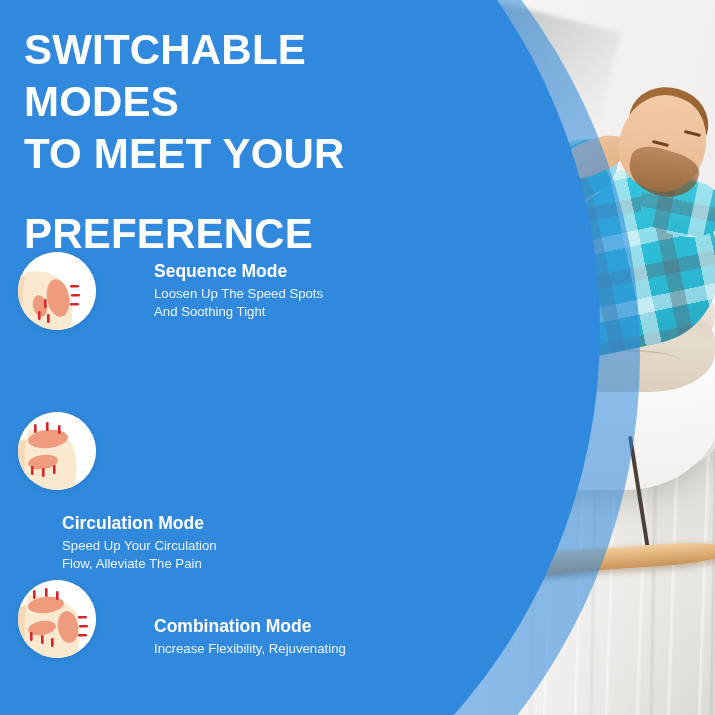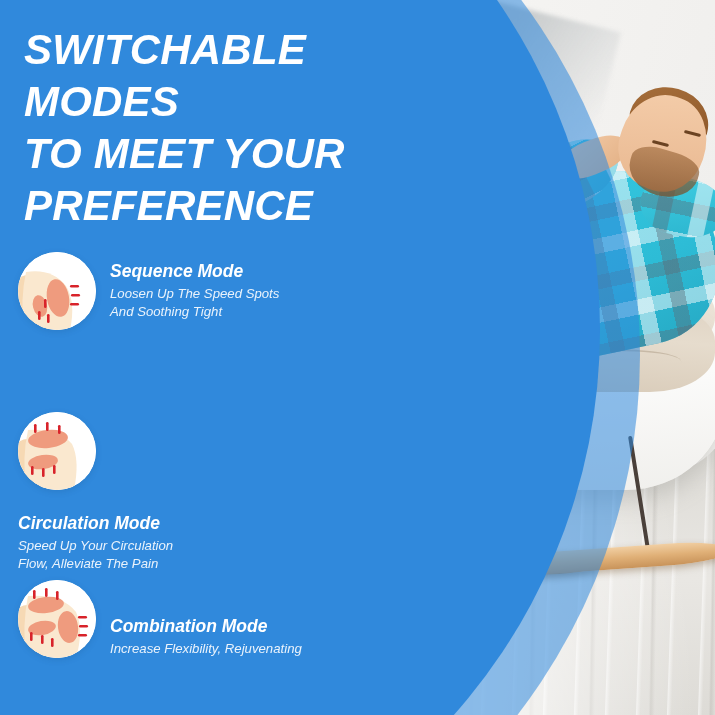--- a/index.html
+++ b/index.html
@@ -7,21 +7,20 @@
     padding: 0;
     background: #ffffff;
   }
   #stage {
     position: relative;
     width: 715px;
     height: 715px;
     overflow: hidden;
     font-family: "Liberation Sans", sans-serif;
     background: #ffffff;
-    font-style: italic;
   }
 
   
   .photo {
     position: absolute;
     inset: 0;
     overflow: hidden;
     background: linear-gradient(170deg, #f2f2f0 0%, #eceae6 40%, #e6e3de 100%);
   }
   
@@ -313,21 +312,21 @@
     width: 430px;
     color: #ffffff;
     font-size: 42px;
     font-weight: bold;
     line-height: 1.24;
     letter-spacing: .2px;
     text-transform: uppercase;
   }
   .headline .l1 { display: block; }
   .headline .l2 { display: block; }
-  .headline .l3 { display: block; }
+  .headline .l3 { display: block; margin-top: 28px; }
 
   .feature {
     position: absolute;
     left: 18px;
     width: 300px;
     display: flex;
     align-items: flex-start;
     gap: 14px;
   }
   .feature.f1 { top: 252px; }
@@ -338,21 +337,21 @@
     position: relative;
     flex: 0 0 auto;
     width: 78px; height: 78px;
     border-radius: 50%;
     background: #ffffff;
     overflow: hidden;
     box-shadow: 0 2px 6px rgba(20,70,120,.18);
   }
   .ficon svg { display: block; width: 78px; height: 78px; }
 
-  .ftext { padding-top: 9px; }
+  .ftext { padding-top: 9px; margin-left: 44px; }
   .ftitle {
     color: #ffffff;
     font-size: 17.5px;
     font-weight: bold;
     line-height: 1.2;
     margin-bottom: 3px;
     white-space: nowrap;
   }
   .fdesc {
     color: #eaf3fc;

